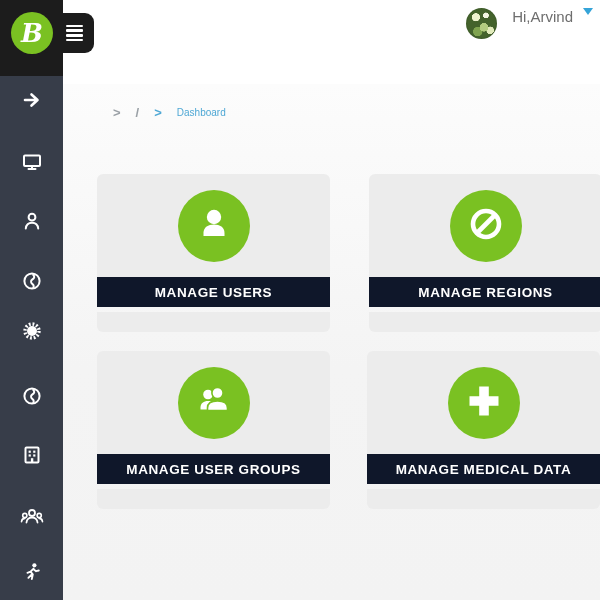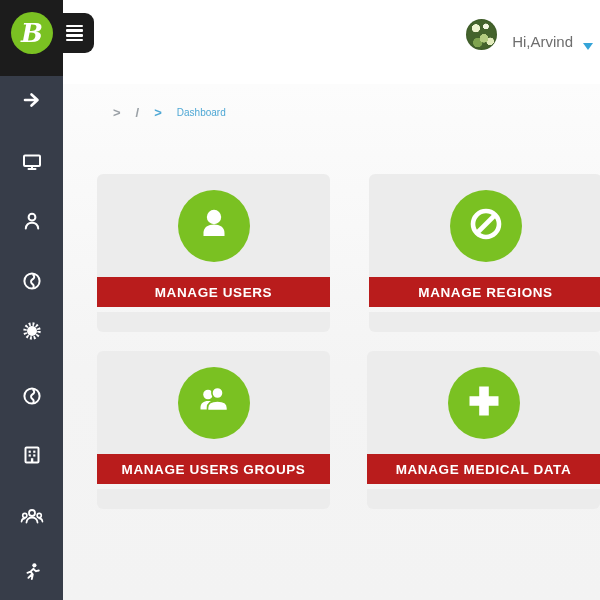--- a/index.html
+++ b/index.html
@@ -28,21 +28,21 @@
     background:#7ac122;color:#fff;z-index:5;cursor:pointer;
     display:flex;align-items:center;justify-content:center;
     font-family:"DejaVu Serif",serif;font-style:italic;font-weight:bold;font-size:26px;
   }
   .nav-item{
     position:absolute;left:0;width:63px;height:40px;cursor:pointer;
     display:flex;align-items:center;justify-content:center;
   }
   .nav-item svg{display:block;}
   
-  .user-area{position:absolute;top:19px;right:7px;display:flex;align-items:flex-end;z-index:6;}
+  .user-area{position:absolute;top:8px;right:7px;display:flex;align-items:flex-start;z-index:6;}
   .avatar{
     width:31px;height:31px;border-radius:50%;cursor:pointer;
     background:
       radial-gradient(circle at 32% 30%, #eef3cf 0 13%, transparent 14%),
       radial-gradient(circle at 64% 24%, #f4f7e2 0 9%, transparent 10%),
       radial-gradient(circle at 58% 62%, #b3cc80 0 16%, transparent 17%),
       radial-gradient(circle at 78% 72%, #e2ebbc 0 11%, transparent 12%),
       radial-gradient(circle at 38% 76%, #7fa34f 0 15%, transparent 16%),
       radial-gradient(circle at 50% 50%, #44632c 0 60%, #2c451d 100%);
   }
@@ -61,21 +61,21 @@
   .card{position:absolute;width:233px;cursor:pointer;z-index:3;}
   .card .icon-area{
     height:103px;background:#ececec;border-radius:6px 6px 0 0;
     display:flex;align-items:center;justify-content:center;
   }
   .card .circle{
     width:72px;height:72px;border-radius:50%;background:#7ac122;
     display:flex;align-items:center;justify-content:center;
   }
   .card .title-bar{
-    height:30px;background:#b91c1c;color:#ffffff;
+    height:30px;background:#0f172a;color:#ffffff;
     display:flex;align-items:center;justify-content:center;
     font-size:13.5px;font-weight:bold;letter-spacing:.6px;
   }
   .card .footer{height:20px;background:#ececec;border-radius:0 0 6px 6px;margin-top:5px;}
   #card-users{left:97px;top:174px;}
   #card-regions{left:369px;top:174px;}
   #card-groups{left:97px;top:351px;}
   #card-medical{left:367px;top:351px;text-align:center;}
 </style>
 </head>
@@ -218,21 +218,21 @@
   <div class="icon-area">
     <div class="circle">
       <span><svg width="44" height="44" viewBox="0 0 44 44">
             <circle cx="16" cy="15.5" r="4.8" fill="#fff"></circle>
             <path d="M8.5 30.5v-2c0-4.2 3.2-6.4 7.5-6.4s7.5 2.2 7.5 6.4v2z" fill="#fff"></path>
             <circle cx="25.5" cy="14" r="5.6" fill="#fff" stroke="#7ac122" stroke-width="1.6"></circle>
             <path d="M15.5 31.5v-2.4c0-4.8 4.2-7.2 10-7.2s10 2.4 10 7.2v2.4z" fill="#fff" stroke="#7ac122" stroke-width="1.6"></path>
           </svg></span>
     </div>
   </div>
-  <div class="title-bar">MANAGE USERS GROUPS</div>
+  <div class="title-bar">MANAGE USER GROUPS</div>
   <div class="footer"></div>
 </div>
 
 <div class="card" id="card-medical">
   <div class="icon-area">
     <div class="circle">
       <span><svg width="44" height="44" viewBox="0 0 44 44">
             <path d="M22 7.5v29M7.5 22h29" stroke="#fff" stroke-width="9.6" stroke-linecap="butt"></path>
           </svg></span>
     </div>

